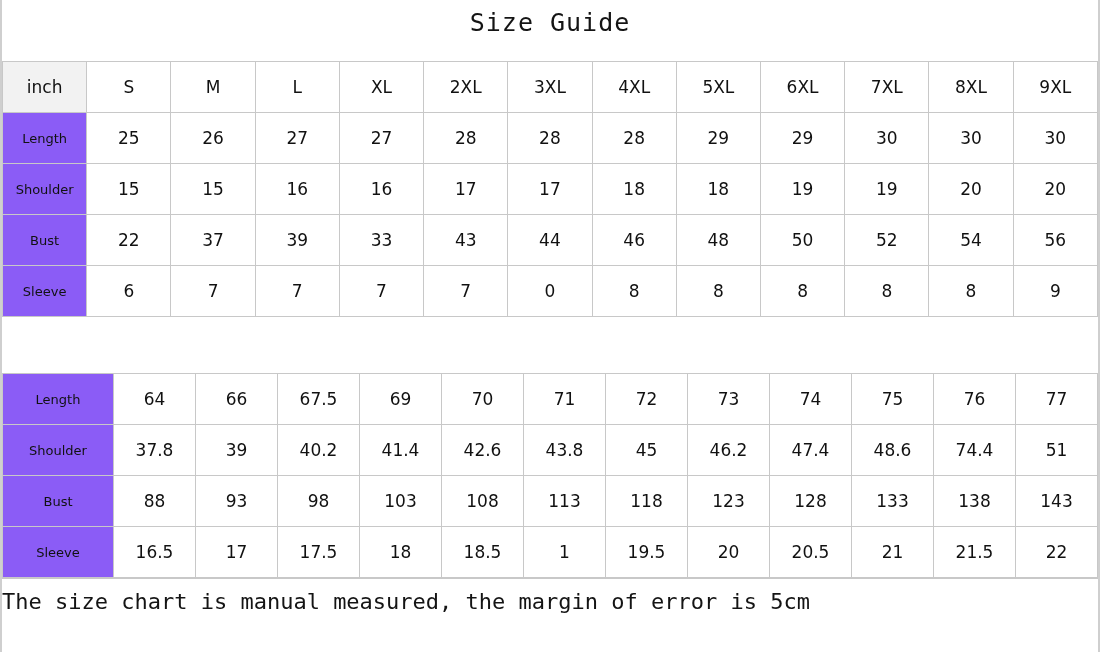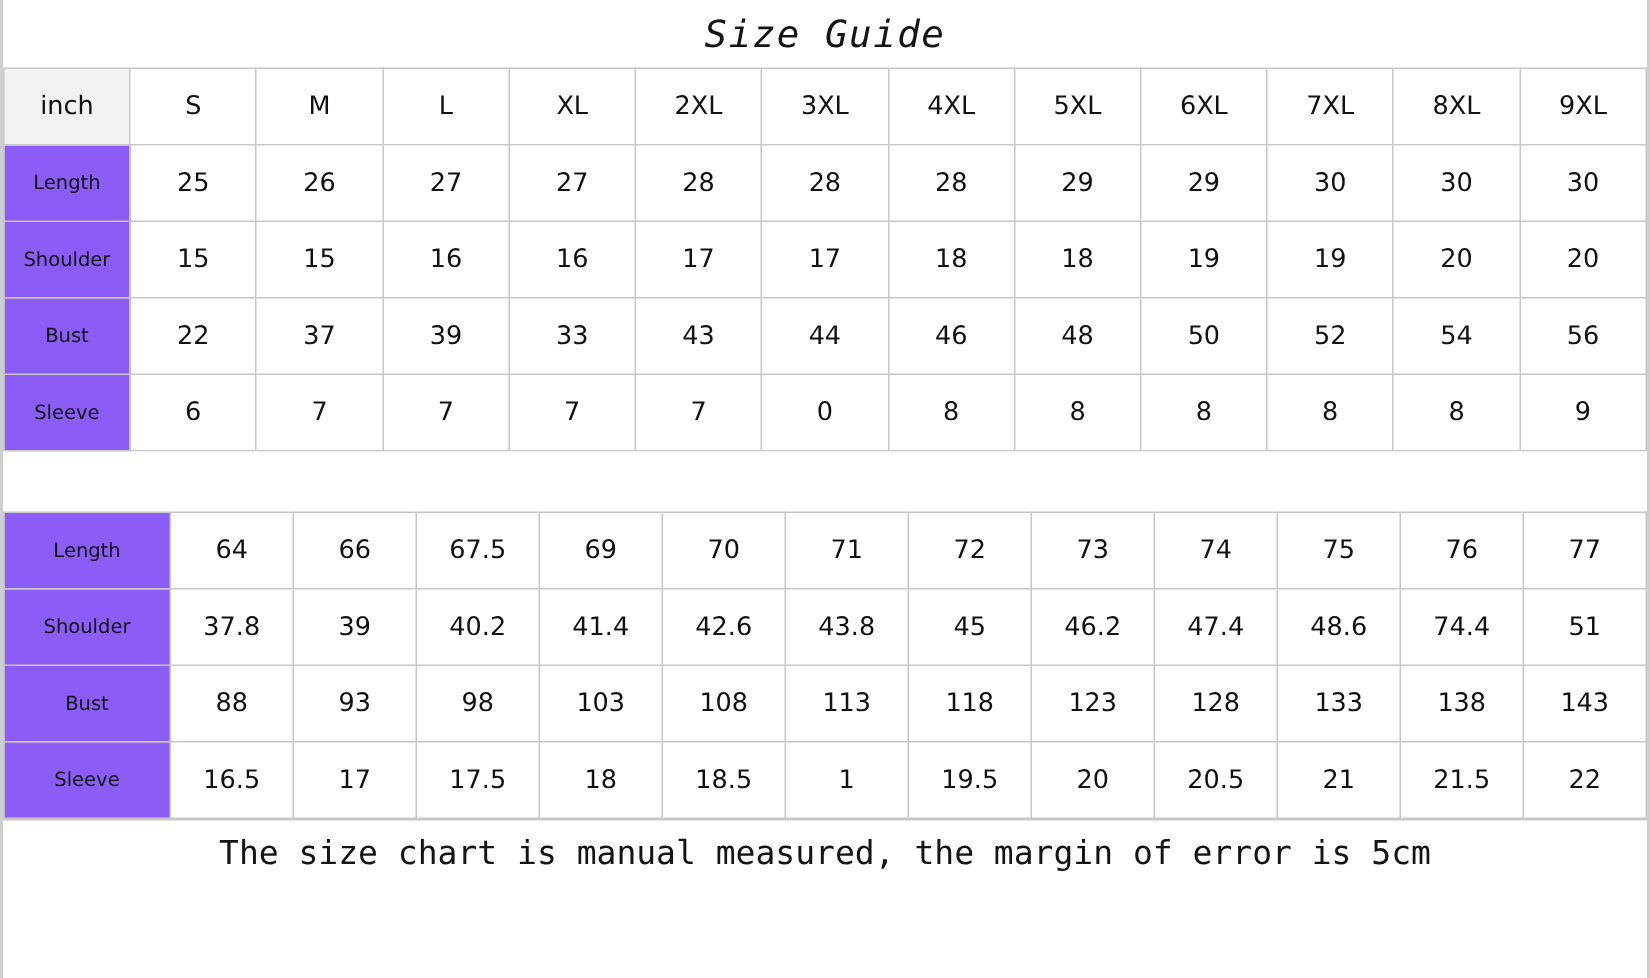--- a/index.html
+++ b/index.html
@@ -23,27 +23,27 @@
     border-right: 2px solid #cfcfcf;
   }
   .title {
     height: 44px;
     line-height: 44px;
     text-align: center;
     font-size: 25px;
     letter-spacing: 1px;
     color: #141414;
     font-family: "DejaVu Sans Mono", monospace;
-    font-style: italic;
   }
   table.size-table {
     width: 1096px;
     border-collapse: collapse;
     table-layout: fixed;
     font-size: 17px;
+    margin-top: 16px;
   }
   table.size-table td {
     border: 1px solid #c8c8c8;
     height: 50px;
     text-align: center;
     vertical-align: middle;
     color: #111111;
     font-family: "DejaVu Sans", sans-serif;
     padding: 0;
   }
@@ -61,21 +61,20 @@
     font-size: 17px;
   }
   .gap {
     height: 40px;
     width: 100%;
     background: #ffffff;
   }
   .footnote {
     height: 46px;
     line-height: 46px;
-    text-align: center;
     font-size: 22px;
     letter-spacing: 0px;
     color: #141414;
     font-family: "DejaVu Sans Mono", monospace;
     border-top: 1px solid #c8c8c8;
   }
   .spacer-top {
     height: 1px;
   }
 </style>

